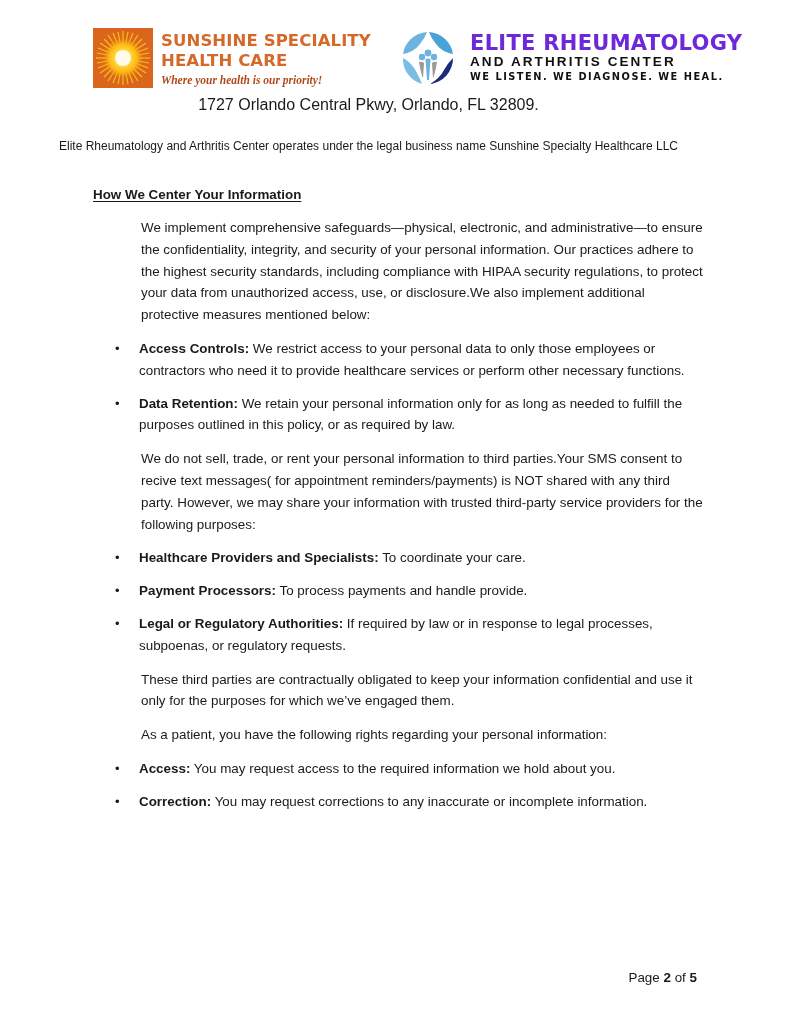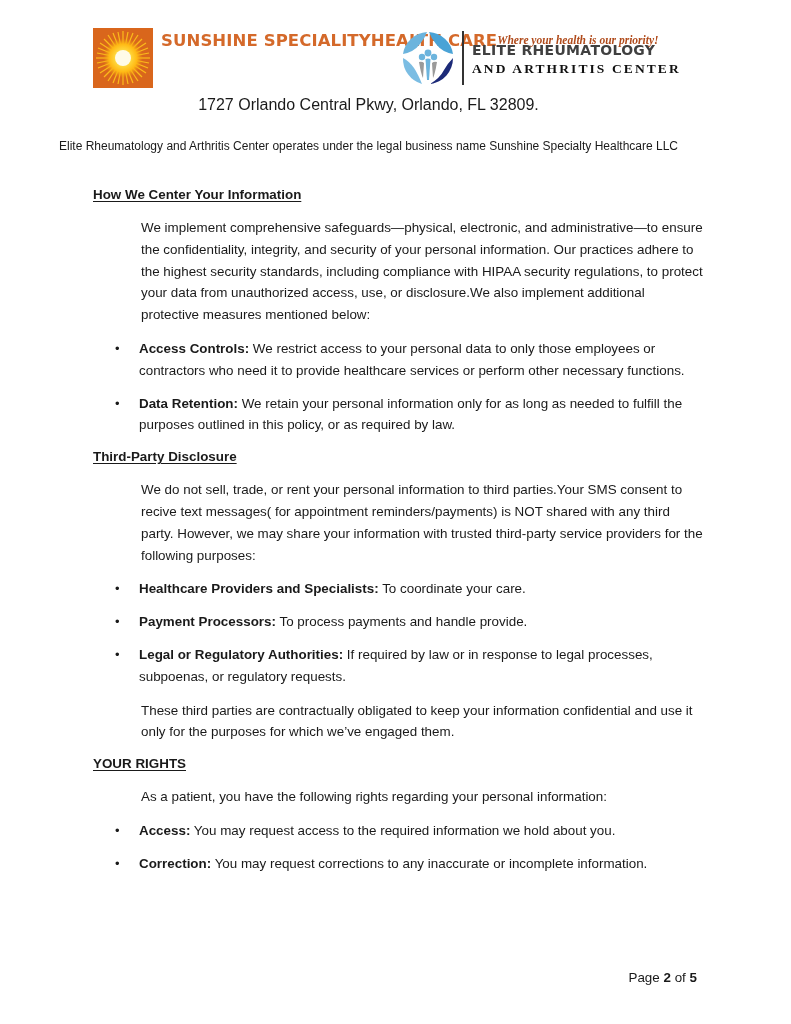--- a/index.html
+++ b/index.html
@@ -33,21 +33,21 @@
       width: 60px; height: 60px;
       background: #d9661c;
       position: relative;
       flex-shrink: 0;
       overflow: hidden;
     }
     .sun-box svg { position: absolute; left: 0; top: 0; }
     .sun-text {
       margin-left: 8px;
       display: flex;
-      flex-direction: row;
+      flex-direction: column;
       justify-content: flex-start;
       padding-top: 3px;
     }
     .sun-title {
       font-family: "DejaVu Sans", sans-serif;
       font-weight: bold;
       color: #d4692a;
       font-size: 16.5px;
       line-height: 20px;
       letter-spacing: 0.1px;
@@ -82,28 +82,28 @@
       margin-left: 6px;
       margin-right: 8px;
     }
     .elite-text {
       display: flex;
       flex-direction: column;
     }
     .elite-title {
       font-family: "DejaVu Sans", sans-serif;
       font-weight: bold;
-      font-size: 14px;
+      font-size: 21px;
       line-height: 20px;
-      color: #404040;
+      color: #6d28d9;
       letter-spacing: 0.3px;
       white-space: nowrap;
     }
     .elite-sub {
-      font-family: Liberation Serif, serif;
+      font-family: Liberation Sans, sans-serif;
       font-weight: bold;
       font-size: 13.5px;
       line-height: 17px;
       color: #111;
       letter-spacing: 2.1px;
       white-space: nowrap;
     }
     .elite-motto {
       font-family: "DejaVu Sans", sans-serif;
       font-weight: bold;
@@ -247,20 +247,21 @@
       <circle cx="34" cy="27" r="3.2" fill="#6cb4dd"></circle>
 
       <path d="M19 32 Q22 31 24 33 L23 48 Q21 44 19 32 Z" fill="#9a9a9a"></path>
       <path d="M25.5 29 Q28 28 30.5 29 L29 50 L27 50 Z" fill="#6cb4dd"></path>
       <path d="M32 33 Q34 31 37 32 Q35 44 33 48 Z" fill="#9a9a9a"></path>
     </svg>
     <div class="elite-divider"></div>
     <div class="elite-text">
       <div class="elite-title">ELITE RHEUMATOLOGY</div>
       <div class="elite-sub">AND ARTHRITIS CENTER</div>
+      <div class="elite-motto">WE LISTEN. WE DIAGNOSE. WE HEAL.</div>
     </div>
   </div>
 
   <div class="address addr-line1">1727 Orlando Central Pkwy, Orlando, FL 32809.</div>
   <div class="address addr-legal">Elite Rheumatology and Arthritis Center  operates under the legal business name Sunshine Specialty Healthcare LLC</div>
 
   <div class="content">
 
     <div class="section-heading">How We Center Your Information</div>
     <p class="para">We implement comprehensive safeguards—physical, electronic, and administrative—to ensure the confidentiality, integrity, and security of your personal information. Our practices adhere to the highest security standards, including compliance with HIPAA security regulations, to protect your data from unauthorized access, use, or disclosure.We also implement additional protective measures mentioned below:</p>
@@ -268,39 +269,37 @@
       <li>
         <span class="bullet-dot">•</span>
         <span class="term">Access Controls:</span><span> We restrict access to your personal data to only those employees or contractors who need it to provide healthcare services or perform other necessary functions.</span>
       </li>
       <li>
         <span class="bullet-dot">•</span>
         <span class="term">Data Retention:</span><span> We retain your personal information only for as long as needed to fulfill the purposes outlined in this policy, or as required by law.</span>
       </li>
     </ul>
 
-    <div class="section-heading heading-gap">Third-Party Disclosure</div>
     <p class="para">We do not sell, trade, or rent your personal information to third parties.Your SMS consent to recive text messages( for appointment reminders/payments) is NOT shared with any third party. However, we may share your information with trusted third-party service providers for the following purposes:</p>
     <ul class="bullets">
       <li>
         <span class="bullet-dot">•</span>
         <span class="term">Healthcare Providers and Specialists:</span><span> To coordinate your care.</span>
       </li>
       <li>
         <span class="bullet-dot">•</span>
         <span class="term">Payment Processors:</span><span> To process payments and handle provide.</span>
       </li>
       <li>
         <span class="bullet-dot">•</span>
         <span class="term">Legal or Regulatory Authorities:</span><span> If required by law or in response to legal processes, subpoenas, or regulatory requests.</span>
       </li>
     </ul>
     <p class="para">These third parties are contractually obligated to keep your information confidential and use it only for the purposes for which we’ve engaged them.</p>
 
-    <div class="section-heading heading-gap">YOUR RIGHTS</div>
     <p class="para">As a patient, you have the following rights regarding your personal information:</p>
     <ul class="bullets">
       <li>
         <span class="bullet-dot">•</span>
         <span class="term">Access:</span><span> You may request access to the required information we hold about you.</span>
       </li>
       <li>
         <span class="bullet-dot">•</span>
         <span class="term">Correction:</span><span> You may request corrections to any inaccurate or incomplete information.</span>
       </li>

